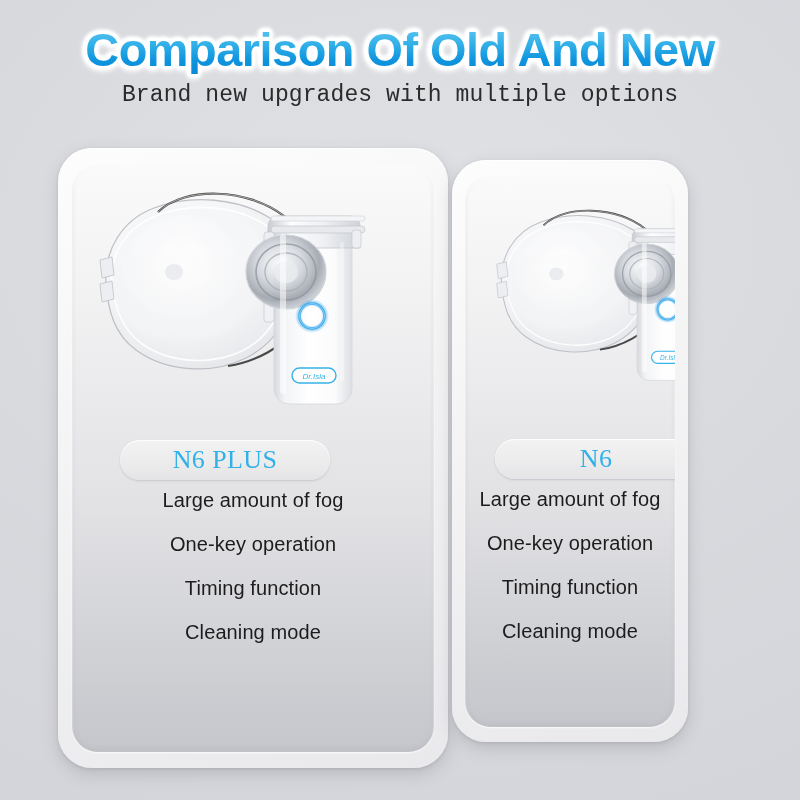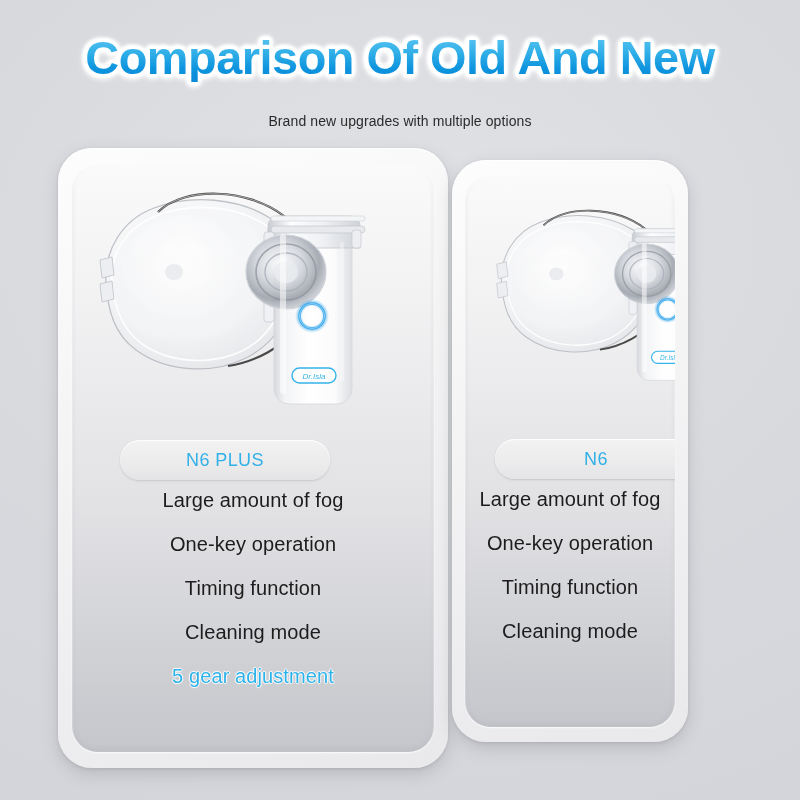--- a/index.html
+++ b/index.html
@@ -11,21 +11,21 @@
   }
 
   .poster {
     position:relative;
     width:800px; height:800px;
     background:
       radial-gradient(ellipse 120% 90% at 50% 30%, #e1e2e6 0%, #d9dade 45%, #d2d3d8 100%);
   }
 
   
-  .header { position:absolute; top:8px; left:0; width:800px; text-align:center; }
+  .header { position:absolute; top:0; left:0; width:800px; text-align:center; }
 
   .title {
     margin-top:26px;
     font-size:46px;
     font-weight:bold;
     letter-spacing:-0.5px;
     line-height:1.05;
     transform:scaleX(1.02);
     color:#2aa9e0;
     background:linear-gradient(180deg,#5fc6f2 0%,#32b0e8 38%,#0e94de 72%,#0b89d6 100%);
@@ -33,24 +33,25 @@
     background-clip:text;
     -webkit-text-fill-color:transparent;
     filter:
       drop-shadow(0 0 1.2px #ffffff) drop-shadow(0 0 1.2px #ffffff)
       drop-shadow(1.2px 0 1px #ffffff) drop-shadow(-1.2px 0 1px #ffffff)
       drop-shadow(0 1.2px 1px #ffffff) drop-shadow(0 -1.2px 1px #ffffff)
       drop-shadow(0 2px 2px rgba(255,255,255,.85));
   }
 
   .subtitle {
-    margin-top:31px;
-    font-size:14px;
+    margin-top:8px;
+    font-size:23px;
     color:#2b2b2b;
     letter-spacing:0.1px;
+    font-family:Liberation Mono, monospace;
   }
 
   
   .cards { position:absolute; top:0; left:0; width:800px; height:800px; }
 
   .card { position:absolute; }
 
   .card-frame {
     position:absolute; inset:0;
     border-radius:34px;
@@ -90,23 +91,24 @@
     position:absolute;
     height:40px;
     border-radius:20px;
     background:linear-gradient(180deg,#f2f2f3 0%,#ececed 55%,#e4e4e6 100%);
     box-shadow:
       inset 0 1px 1px rgba(255,255,255,.95),
       0 1px 2px rgba(140,142,148,.35);
     display:flex; align-items:center; justify-content:center;
   }
   .pill span {
-    font-size:18px;
+    font-size:26px;
     color:#32b0e8;
     letter-spacing:.4px;
+    font-family:Liberation Serif, serif;
   }
 
   .pill-left  { left:48px; top:276px; width:210px; }
   .pill-right { left:30px; top:264px; width:202px; }
 
   
   .features { position:absolute; left:0; width:100%; text-align:center; }
   .features-left  { top:326px; }
   .features-right { top:314px; }
 
@@ -220,21 +222,20 @@
 
         <div class="pill pill-left">
           <span>N6 PLUS</span>
         </div>
 
         <div class="features features-left">
           <div class="feature">Large amount of fog</div>
           <div class="feature">One-key operation</div>
           <div class="feature">Timing function</div>
           <div class="feature">Cleaning mode</div>
-          <div class="feature hl">5 gear adjustment</div>
         </div>
 
       </div>
     </div>
 
     <div class="card card-right">
       <div class="card-frame"></div>
       <div class="card-panel">
 
         <div class="product product-right">

